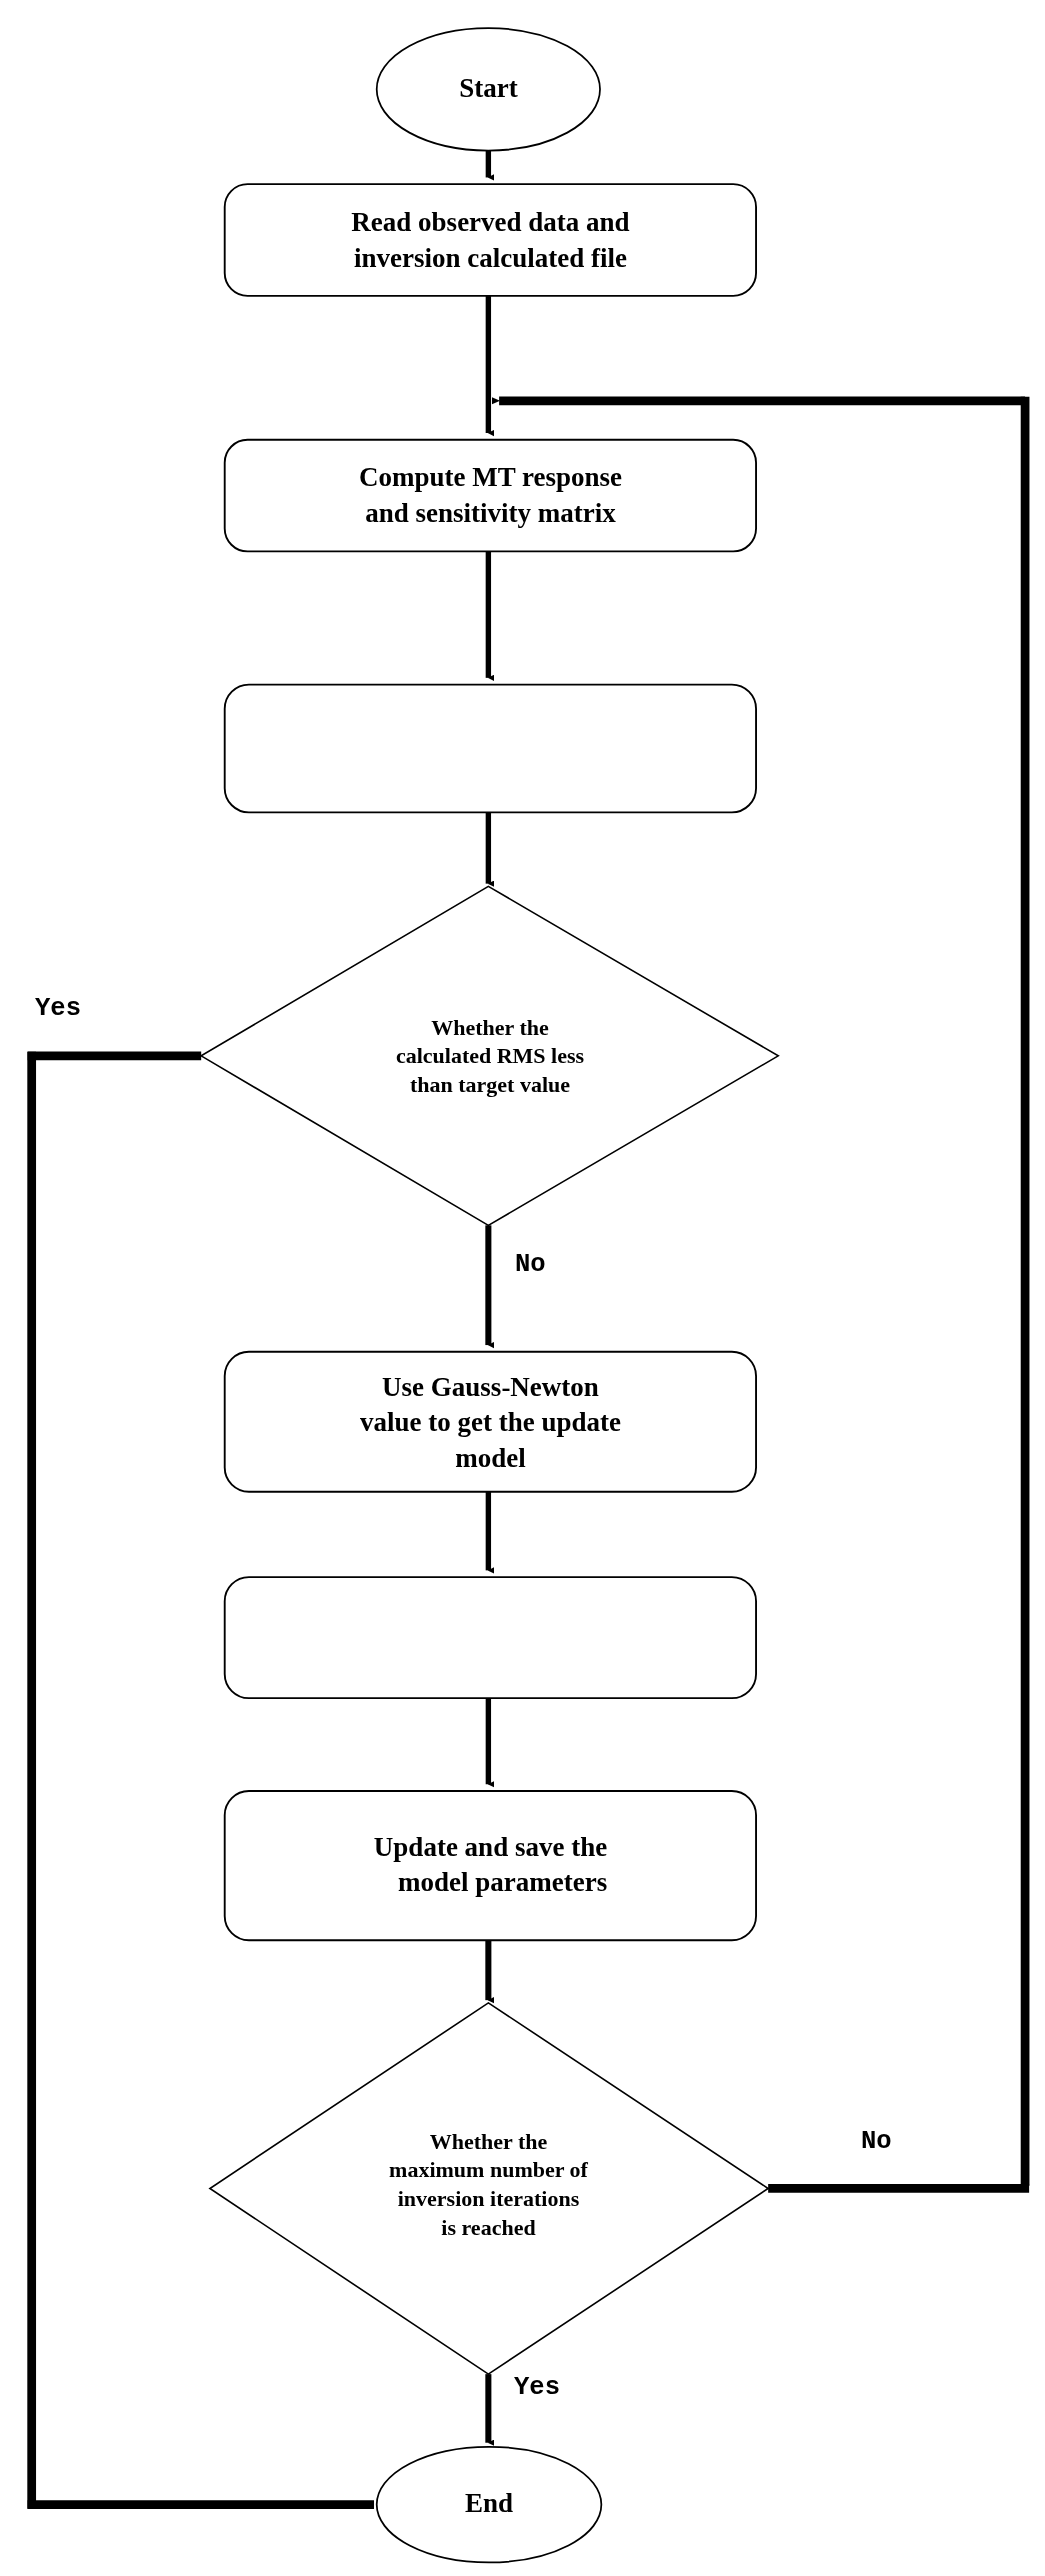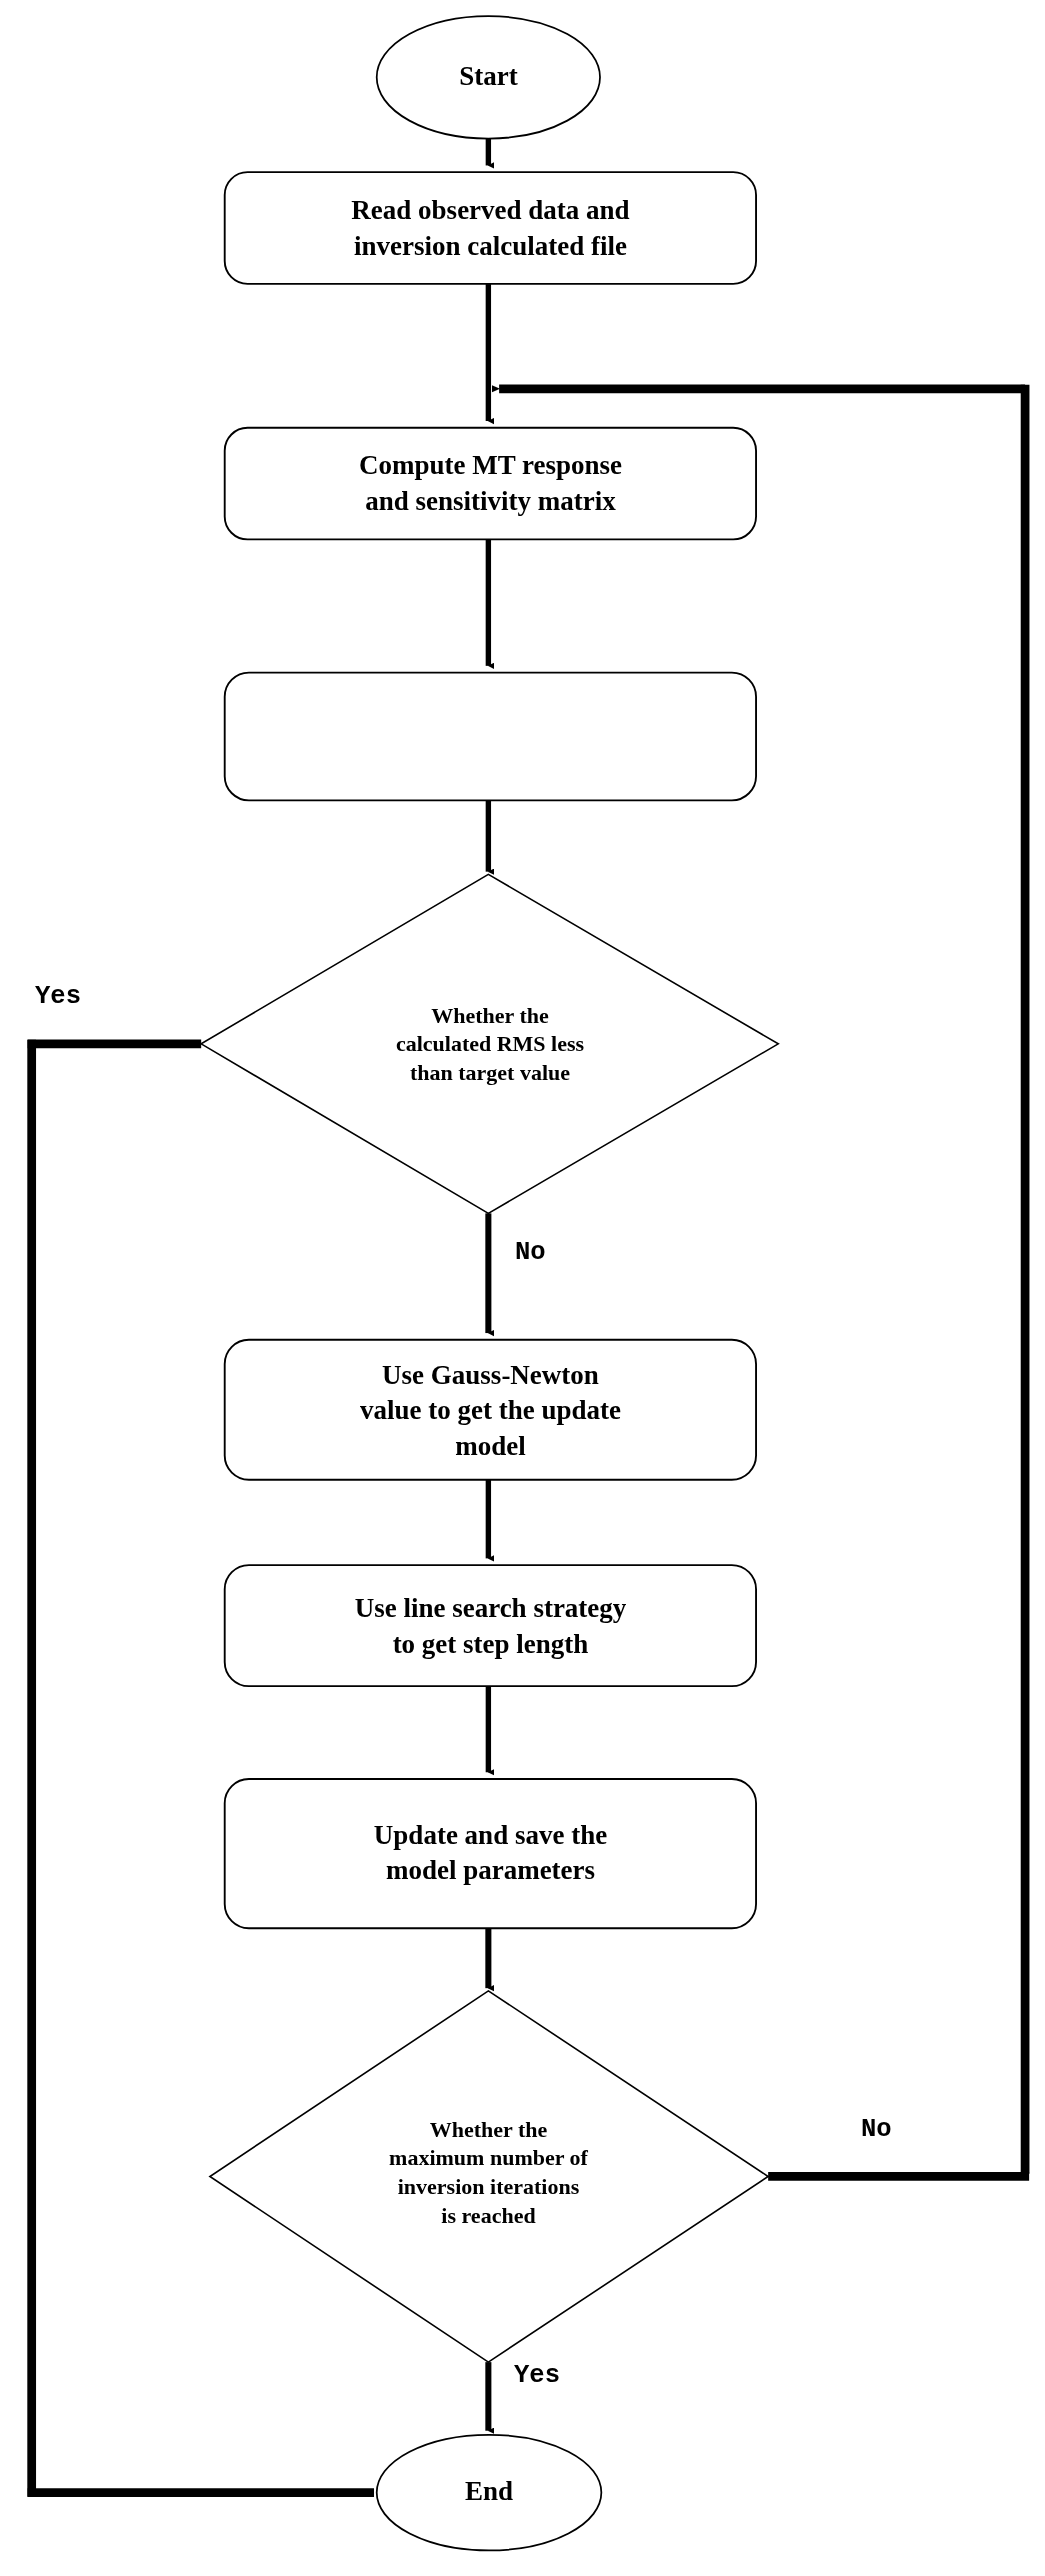--- a/index.html
+++ b/index.html
@@ -9,21 +9,21 @@
   }
   body {
     width: 1046px;
     height: 2576px;
     position: relative;
     font-family: "Liberation Serif", "DejaVu Serif", serif;
     overflow: hidden;
   }
   #flow-root {
     position: absolute;
-    left: 0; top: 0;
+    left: 0; top: 12px;
     width: 1046px;
     height: 2212px;
   }
   svg.flow-canvas {
     position: absolute;
     left: 0; top: 0;
     width: 1046px;
     height: 2576px;
   }
   .node-label {
@@ -129,24 +129,22 @@
 
 
   <div class="node-label decision-label" style="left:303px; top:969px; width:374px; height:151px;">Whether the
 calculated RMS less
 than target value</div>
 
   <div class="node-label process-label" style="left:229px; top:1347px; width:523px; height:128px;">Use Gauss-Newton
 value to get the update
 model</div>
 
-  <div class="node-label process-label" style="left:229px; top:1574px; width:523px; height:105px;">Use line search strategy
-to get step length</div>
 
-  <div class="node-label process-label" style="left:229px; top:1789px; width:523px; height:128px;">Update and save the
+  <div class="node-label process-label" style="left:229px; top:1789px; width:523px; height:128px;text-align:right;">Update and save the
 model parameters</div>
 
   <div class="node-label decision-label" style="left:282px; top:2072px; width:413px; height:202px;">Whether the
 maximum number of
 inversion iterations
 is reached</div>
 
   <div class="node-label terminal-label" style="left:378px; top:2467px; width:222px; height:50px;">End</div>
 
   <div class="edge-label" style="left:35px; top:984px;">Yes</div>

